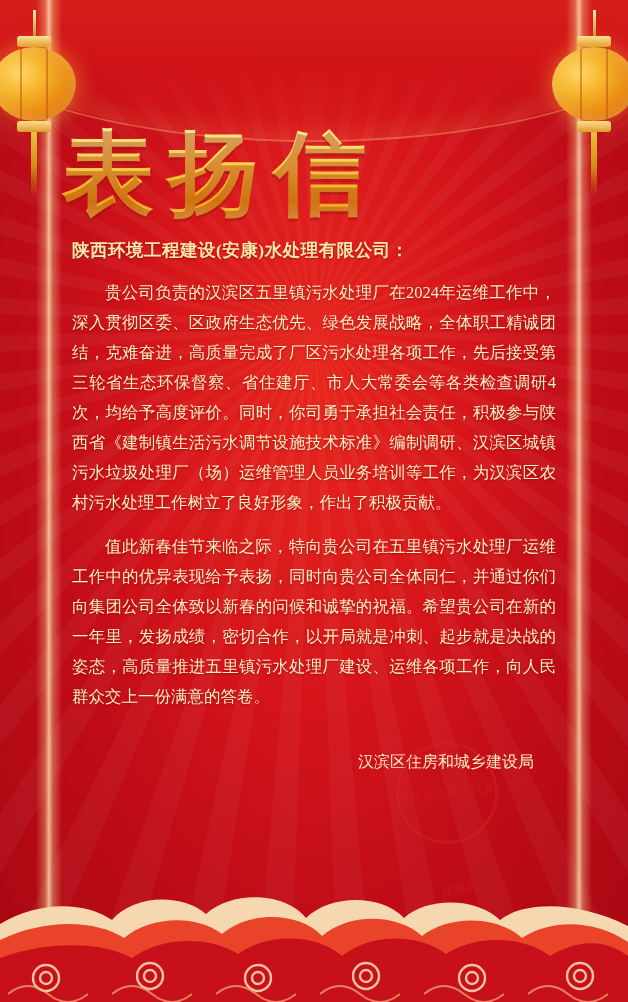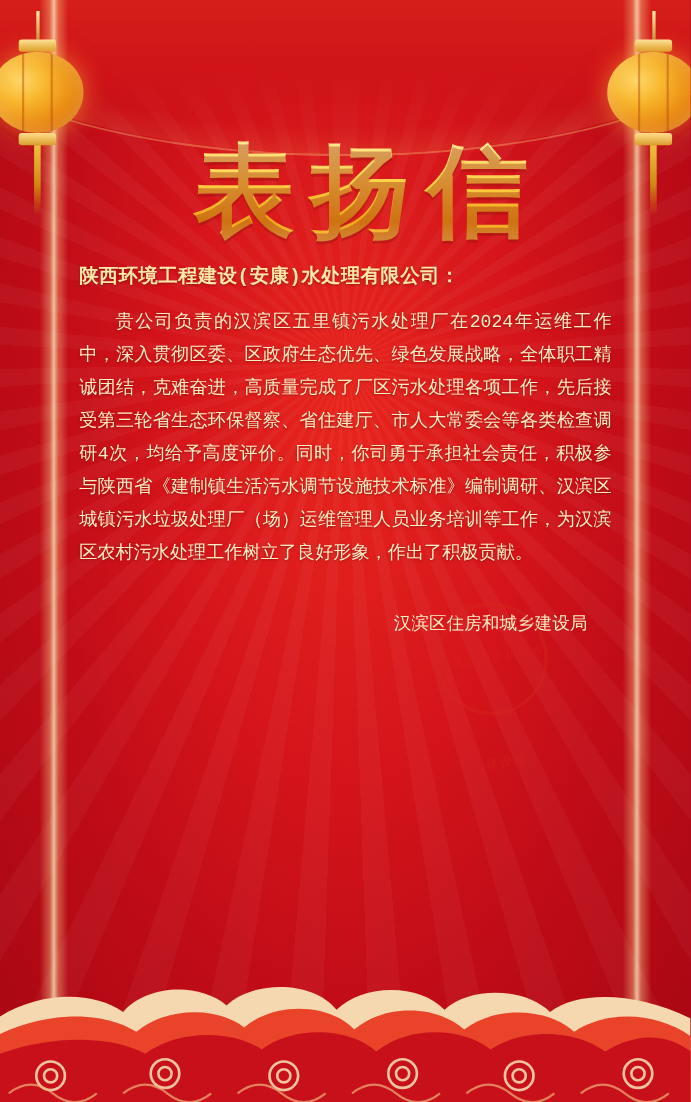--- a/index.html
+++ b/index.html
@@ -125,22 +125,23 @@
   }
   .lantern.l1 { left: -14px; top: 10px; }
   .lantern.l2 { right: -14px; top: 10px; }
 
   
   .title-wrap {
     position: absolute;
     top: 112px;
     left: 0;
     width: 500px;
-    text-align: right;
+    text-align: left;
     z-index: 6;
+    padding-left: 44px;
   }
   .title {
     display: inline-block;
     font-family: "DejaVu Serif", "Liberation Serif", serif;
     font-size: 92px;
     font-weight: bold;
     letter-spacing: 14px;
     color: #ffd63f;
     background: linear-gradient(180deg, #fff2b0 0%, #ffd24a 42%, #f2a516 72%, #ffe488 100%);
     -webkit-background-clip: text;
@@ -151,21 +152,20 @@
   }
 
   
   .letter {
     position: absolute;
     left: 72px;
     top: 238px;
     width: 484px;
     z-index: 6;
     color: #ffe9b0;
-    font-family: Liberation Mono, monospace;
   }
   .salutation {
     font-size: 17.5px;
     font-weight: bold;
     color: #ffe8a8;
     letter-spacing: .5px;
     margin-bottom: 16px;
     text-shadow: 0 1px 2px rgba(110,8,8,.6);
   }
   .para {
@@ -243,20 +243,21 @@
     <div class="tassel"></div>
   </div>
 
   <div class="title-wrap">
     <div class="title">表扬信</div>
   </div>
 
   <div class="letter">
     <div class="salutation">陕西环境工程建设(安康)水处理有限公司：</div>
     <p class="para">贵公司负责的汉滨区五里镇污水处理厂在2024年运维工作中，深入贯彻区委、区政府生态优先、绿色发展战略，全体职工精诚团结，克难奋进，高质量完成了厂区污水处理各项工作，先后接受第三轮省生态环保督察、省住建厅、市人大常委会等各类检查调研4次，均给予高度评价。同时，你司勇于承担社会责任，积极参与陕西省《建制镇生活污水调节设施技术标准》编制调研、汉滨区城镇污水垃圾处理厂（场）运维管理人员业务培训等工作，为汉滨区农村污水处理工作树立了良好形象，作出了积极贡献。</p>
+    <p class="para">值此新春佳节来临之际，特向贵公司在五里镇污水处理厂运维工作中的优异表现给予表扬，同时向贵公司全体同仁，并通过你们向集团公司全体致以新春的问候和诚挚的祝福。希望贵公司在新的一年里，发扬成绩，密切合作，以开局就是冲刺、起步就是决战的姿态，高质量推进五里镇污水处理厂建设、运维各项工作，向人民群众交上一份满意的答卷。</p>
 
     <div class="sign">
       <div class="seal">汉滨区住房和城乡建设局</div>
       <div>汉滨区住房和城乡建设局</div>
     </div>
   </div>
 
   <div class="clouds">
     <svg width="628" height="140" viewBox="0 0 628 140">
       <path d="M0,62 C40,38 86,40 112,58 C132,34 180,30 206,52 C232,28 286,30 306,56

